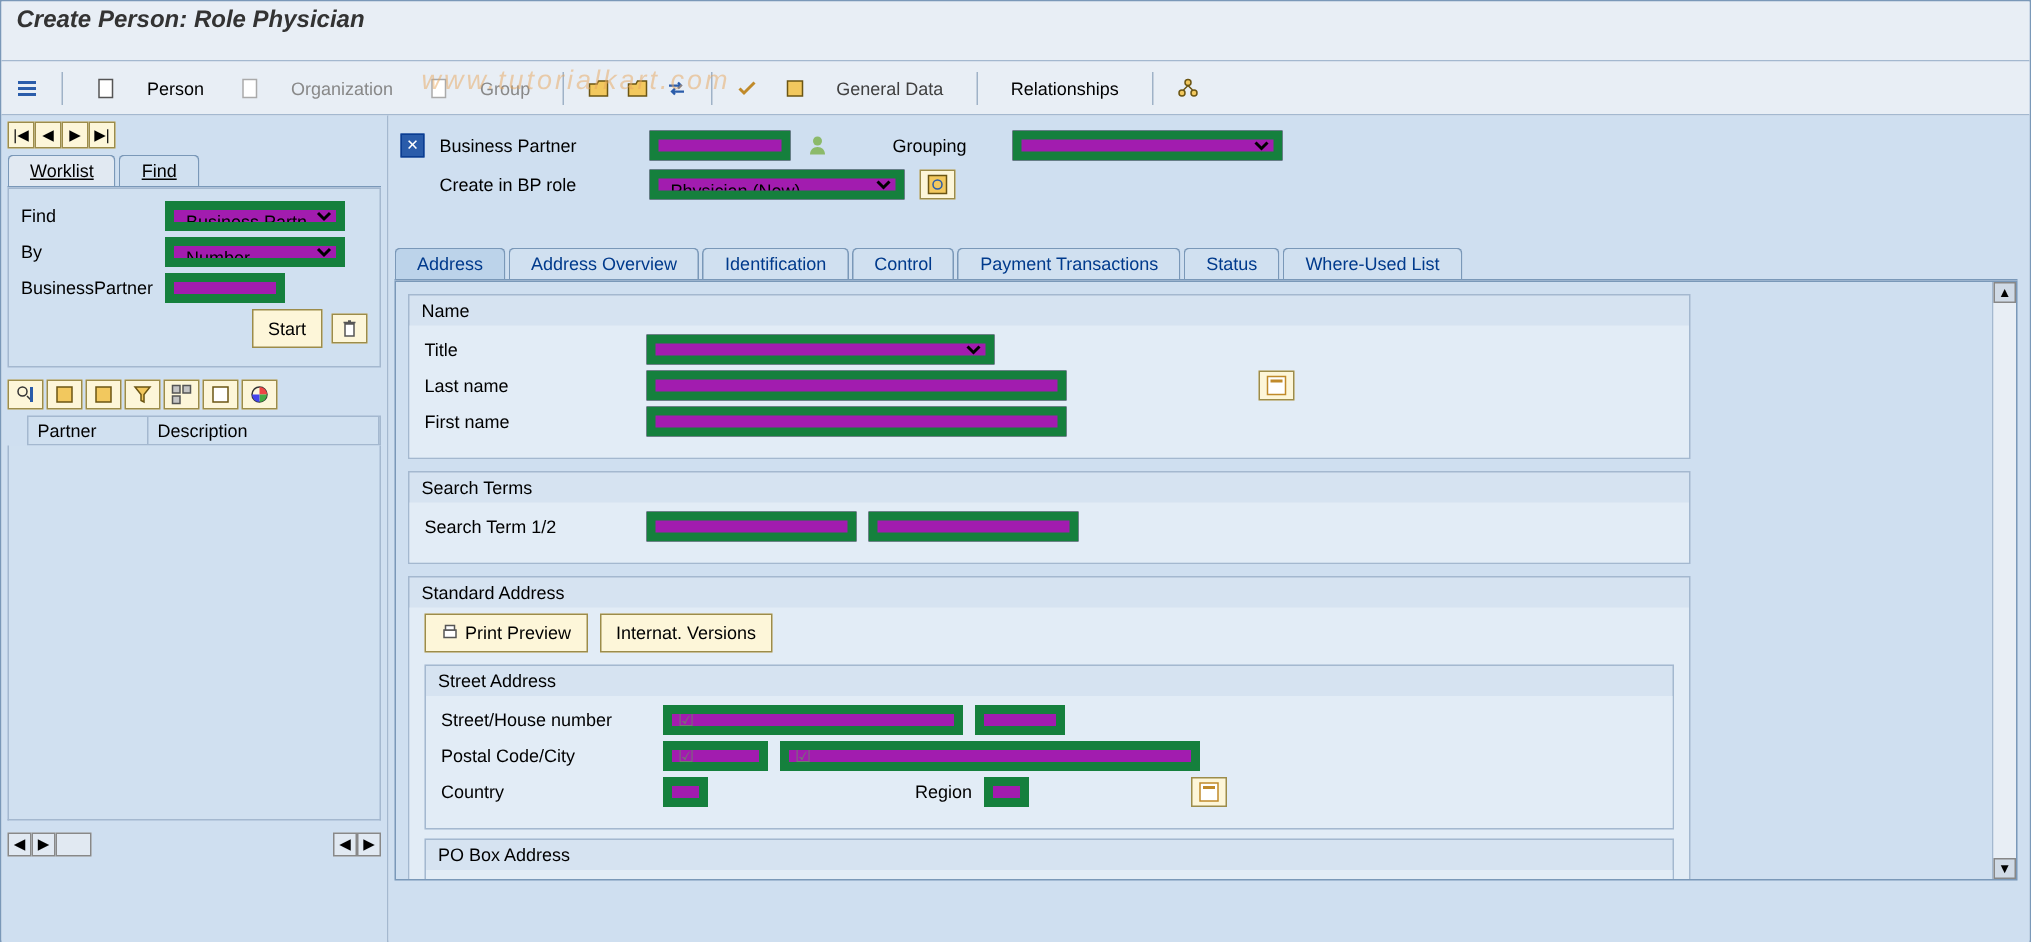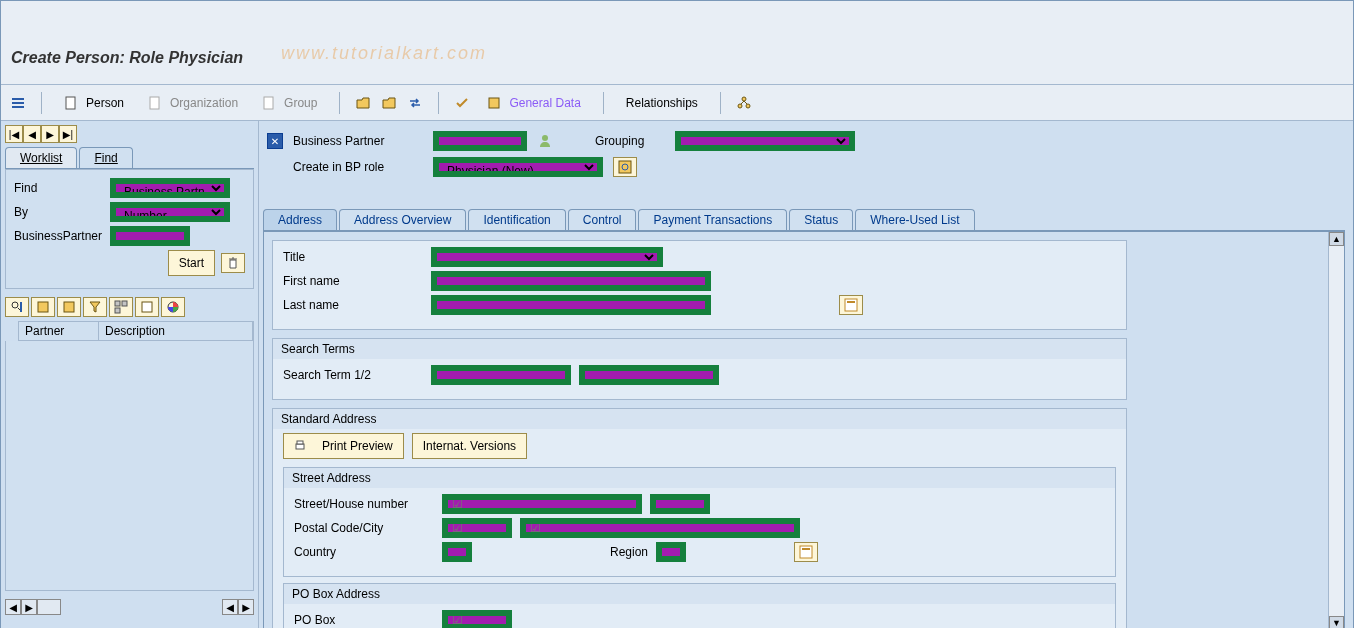--- a/index.html
+++ b/index.html
@@ -1,24 +1,24 @@
 <!DOCTYPE html>
 <html><head>
 <meta charset="utf-8">
 <style>
 * { box-sizing: border-box; font-family: Arial, sans-serif; font-size: 12px; }
 body { margin: 0; padding: 0; background: #f5f5f5; }
 
 .container { width: 1354px; height: 628px; border: 1px solid #7a98b8; background: #e8eef5; position: relative; }
 
-.title-bar { height: 40px; background: #e8eef5; padding: 4px 10px; border-bottom: 1px solid #a4b8cf; margin-top: 44px; }
+.title-bar { height: 40px; background: #e8eef5; padding: 4px 10px; border-bottom: 1px solid #a4b8cf; }
 .title-bar h1 { margin: 0; font-size: 16px; font-style: italic; font-weight: bold; color: #333; }
 
 .toolbar { height: 36px; background: #e8eef5; border-bottom: 1px solid #a4b8cf; display: flex; align-items: center; padding: 0 10px; gap: 12px; }
-.toolbar-btn { display: inline-flex; align-items: flex-end; gap: 8px; padding: 2px 6px; cursor: pointer; }
+.toolbar-btn { display: inline-flex; align-items: flex-end; gap: 20px; padding: 2px 6px; cursor: pointer; }
 .toolbar-sep { width: 1px; height: 22px; background: #9fb2c7; margin: 0 4px; }
 .toolbar-icon { width: 14px; height: 14px; display: inline-block; }
 
 .main-area { display: flex; height: calc(100% - 64px); }
 .left-panel { width: 258px; background: #cfdff0; padding: 4px; border-right: 1px solid #a4b8cf; }
 .right-panel { flex: 1; background: #cfdff0; padding: 4px 8px 4px 4px; position: relative; }
 
 .nav-btns { display: flex; gap: 0; margin-bottom: 4px; }
 .nav-btn { width: 18px; height: 18px; background: #fdf6d9; border: 1px solid #9c8c4a; display: flex; align-items: center; justify-content: center; cursor: pointer; font-size: 10px; }
 
@@ -124,21 +124,21 @@
         <svg viewBox="0 0 14 14">
           <path d="M2 5h8M8 3l2 2-2 2M12 9H4M6 7l-2 2 2 2" stroke="#2a5caa" fill="none" stroke-width="1.5"></path>
         </svg>
       </span>
     <span class="toolbar-sep"></span>
     <span class="toolbar-icon">
         <svg viewBox="0 0 14 14">
           <path d="M2 7l3 3 7-7" stroke="#c08a2a" fill="none" stroke-width="2"></path>
         </svg>
       </span>
-    <span class="toolbar-btn" style="color:#8b5cf6">
+    <span class="toolbar-btn" style="color:#404040">
       <span class="toolbar-icon">
           <svg viewBox="0 0 14 14">
             <rect x="2" y="2" width="10" height="10" fill="#f2c85e" stroke="#6b5513"></rect>
           </svg>
         </span>
       <span>General Data</span>
     </span>
     <span class="toolbar-sep"></span>
     <span class="toolbar-btn">
       <span>Relationships</span>
@@ -293,58 +293,59 @@
         <div class="ctab">Identification</div>
         <div class="ctab">Control</div>
         <div class="ctab">Payment Transactions</div>
         <div class="ctab">Status</div>
         <div class="ctab">Where-Used List</div>
       </div>
 
       <div class="form-area">
 
         <div class="group-box" style="width:855px">
+          <div class="group-title">Name</div>
           <div class="group-body">
             <div class="field-row">
               <label>Title</label>
               <select class="sel" style="width:232px"><option></option></select>
-            </div>
-            <div class="field-row">
-              <label>First name</label>
-              <input class="txtinput" style="width: 280px;">
             </div>
             <div class="field-row">
               <label>Last name</label>
               <input class="txtinput" style="width: 280px;">
               <span class="icon-btn" style="margin-left:120px">
                   <svg width="14" height="14" viewBox="0 0 14 14">
                     <rect x="1" y="1" width="12" height="12" fill="#fff" stroke="#c08a2a"></rect>
                     <rect x="3" y="3" width="8" height="2" fill="#c08a2a"></rect>
                   </svg>
                 </span>
             </div>
+            <div class="field-row">
+              <label>First name</label>
+              <input class="txtinput" style="width: 280px;">
+            </div>
           </div>
         </div>
 
         <div class="group-box" style="width:855px">
           <div class="group-title">Search Terms</div>
           <div class="group-body">
             <div class="field-row">
               <label>Search Term 1/2</label>
               <input class="txtinput" style="width: 140px;">
               <input class="txtinput" style="width: 140px;">
             </div>
           </div>
         </div>
 
         <div class="group-box" style="width:855px">
           <div class="group-title">Standard Address</div>
           <div class="group-body" style="padding-top:4px">
             <div class="field-row" style="margin-bottom:8px">
-              <button class="btn-yellow" style="display:flex;align-items:center;gap:16px">
+              <button class="btn-yellow" style="display:flex;align-items:center;gap:4px">
                 <svg width="12" height="12" viewBox="0 0 12 12">
                     <rect x="2" y="4" width="8" height="5" fill="#fff" stroke="#555"></rect>
                     <rect x="3" y="1" width="6" height="3" fill="#fff" stroke="#555"></rect>
                   </svg>
                 <span>Print Preview</span>
               </button>
               <button class="btn-yellow">Internat. Versions</button>
             </div>
 
             <div class="group-box" style="margin:0">

